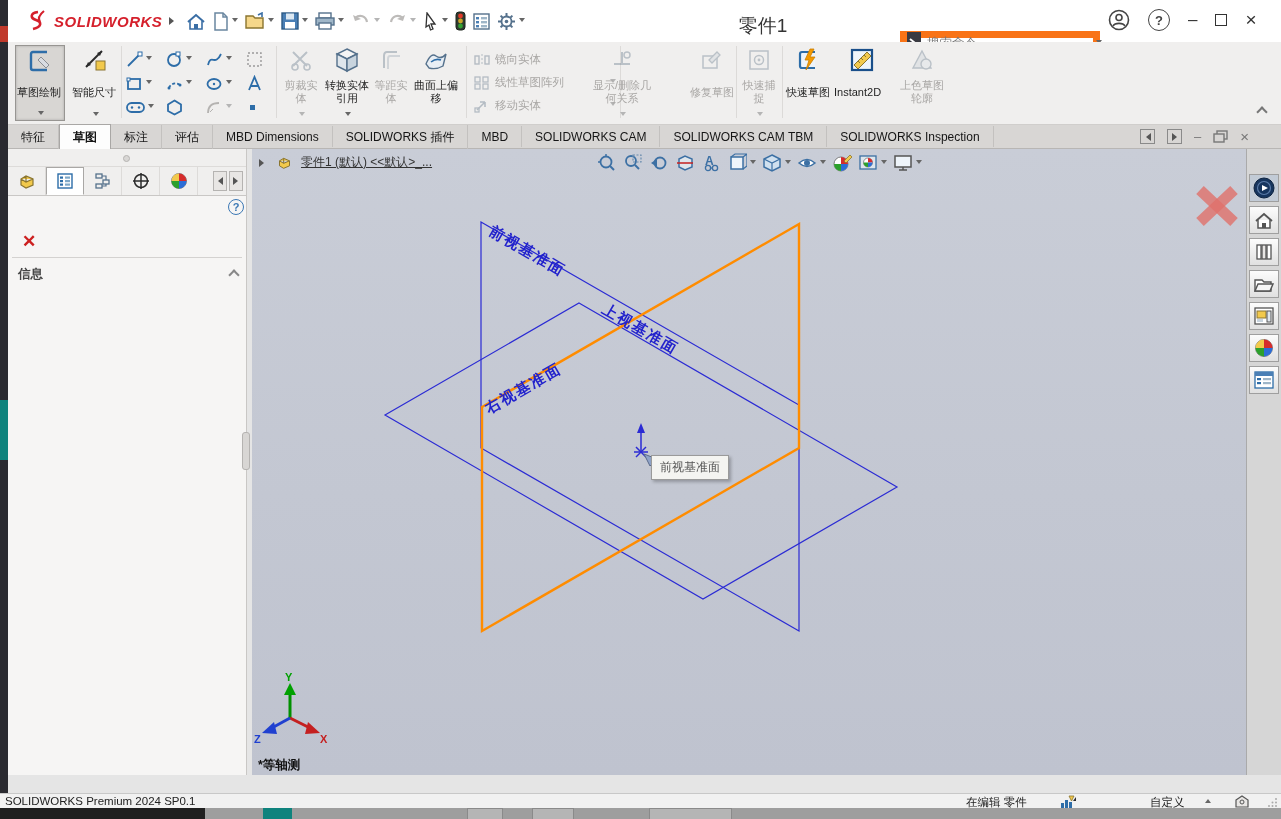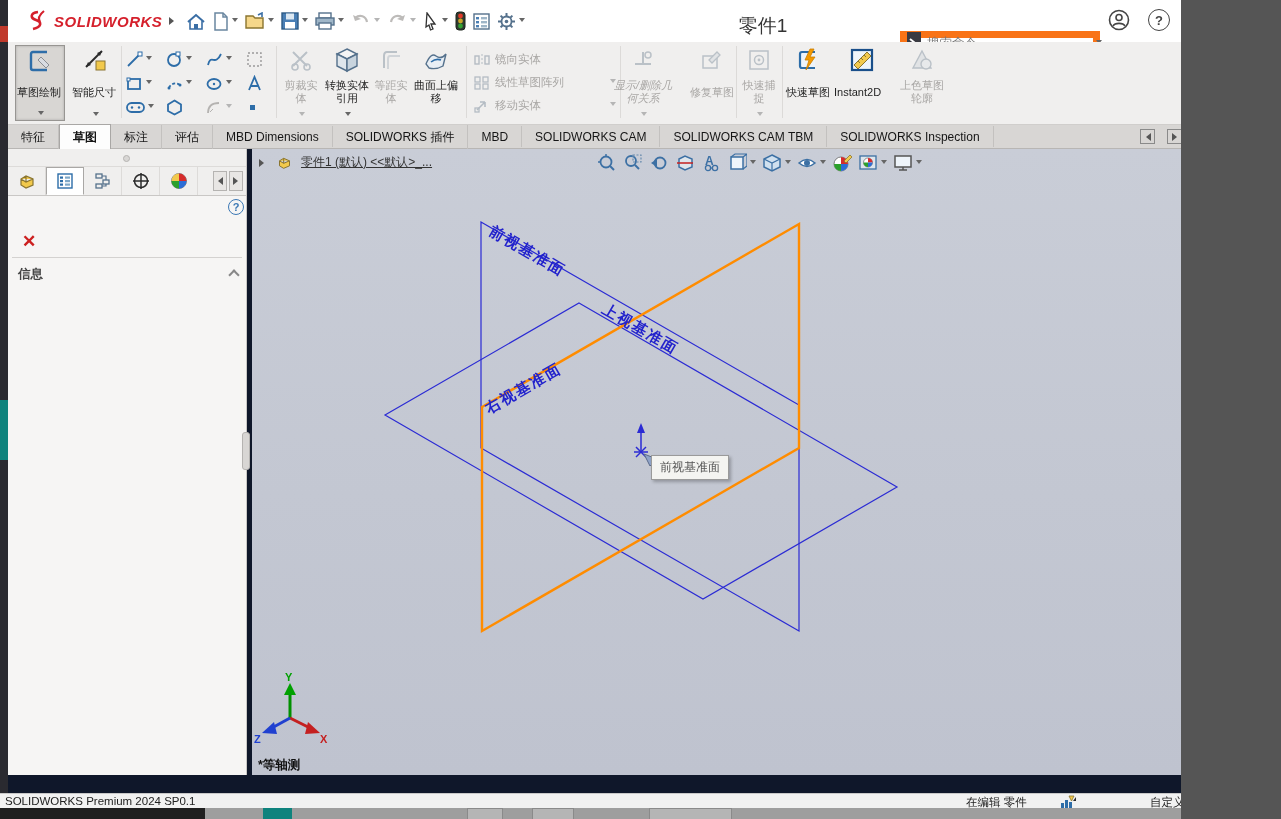--- a/index.html
+++ b/index.html
@@ -1,19 +1,19 @@
 <!DOCTYPE html>
 <html><head>
 <meta charset="utf-8">
 <style>
   * { box-sizing:border-box; margin:0; padding:0; }
   html,body { background:#555; }
   #root {
-    position:relative; width:1181px; height:819px; overflow:hidden;
-    font-family:"Liberation Sans", sans-serif; background:#0f172a; color:#1f1f1f;padding-left:44px;
+    position:relative; width:1281px; height:819px; overflow:hidden;
+    font-family:"Liberation Sans", sans-serif; background:#e5e5e5; color:#1f1f1f;padding-left:44px;
   }
   .abs { position:absolute; }
   .car { display:inline-block; width:0; height:0; border:3px solid transparent; border-top:4px solid #666; margin-left:2px; vertical-align:middle; }
   .car.up { border-top:none; border-bottom:4px solid #666; }
   .car.dis { border-top-color:#b5b5b5; }
 
   
   #edge-strip { left:0; top:0; width:8px; height:819px; background:#2a2a30; }
   #edge-teal { left:0; top:400px; width:8px; height:60px; background:#0f837d; }
   #edge-red  { left:0; top:26px; width:8px; height:16px; background:#c0392b; }
@@ -438,21 +438,21 @@
         <svg width="16" height="14" viewBox="0 0 16 14" opacity=".5">
             <path d="M3 11 L11 3 M11 3 H6 M11 3 V8" fill="none" stroke="#7a8a9a" stroke-width="1.6"></path>
             <rect x="1" y="9" width="4" height="4" fill="none" stroke="#7a8a9a" stroke-width="1.3"></rect>
           </svg>
         <span>移动实体</span>
         <span class="lcar car dis"></span>
       </div>
     </div>
     <div class="rsep" style="left:612px;"></div>
 
-    <div class="rb dis" style="left:604px; width:62px;font-style:italic;">
+    <div class="rb dis" style="left:583px; width:62px;">
       <span class="ric">
           <svg width="24" height="24" viewBox="0 0 24 24" opacity=".45">
             <line x1="12" y1="4" x2="12" y2="16" stroke="#7a8a9a" stroke-width="2"></line>
             <line x1="4" y1="16" x2="20" y2="16" stroke="#7a8a9a" stroke-width="2"></line>
             <circle cx="17" cy="7" r="3" fill="none" stroke="#7a8a9a" stroke-width="1.5"></circle>
           </svg>
         </span>
       <span class="rlab" style="width:62px;">显示/删除几何关系</span>
       <span class="rdrop">
           <span class="car dis"></span>

